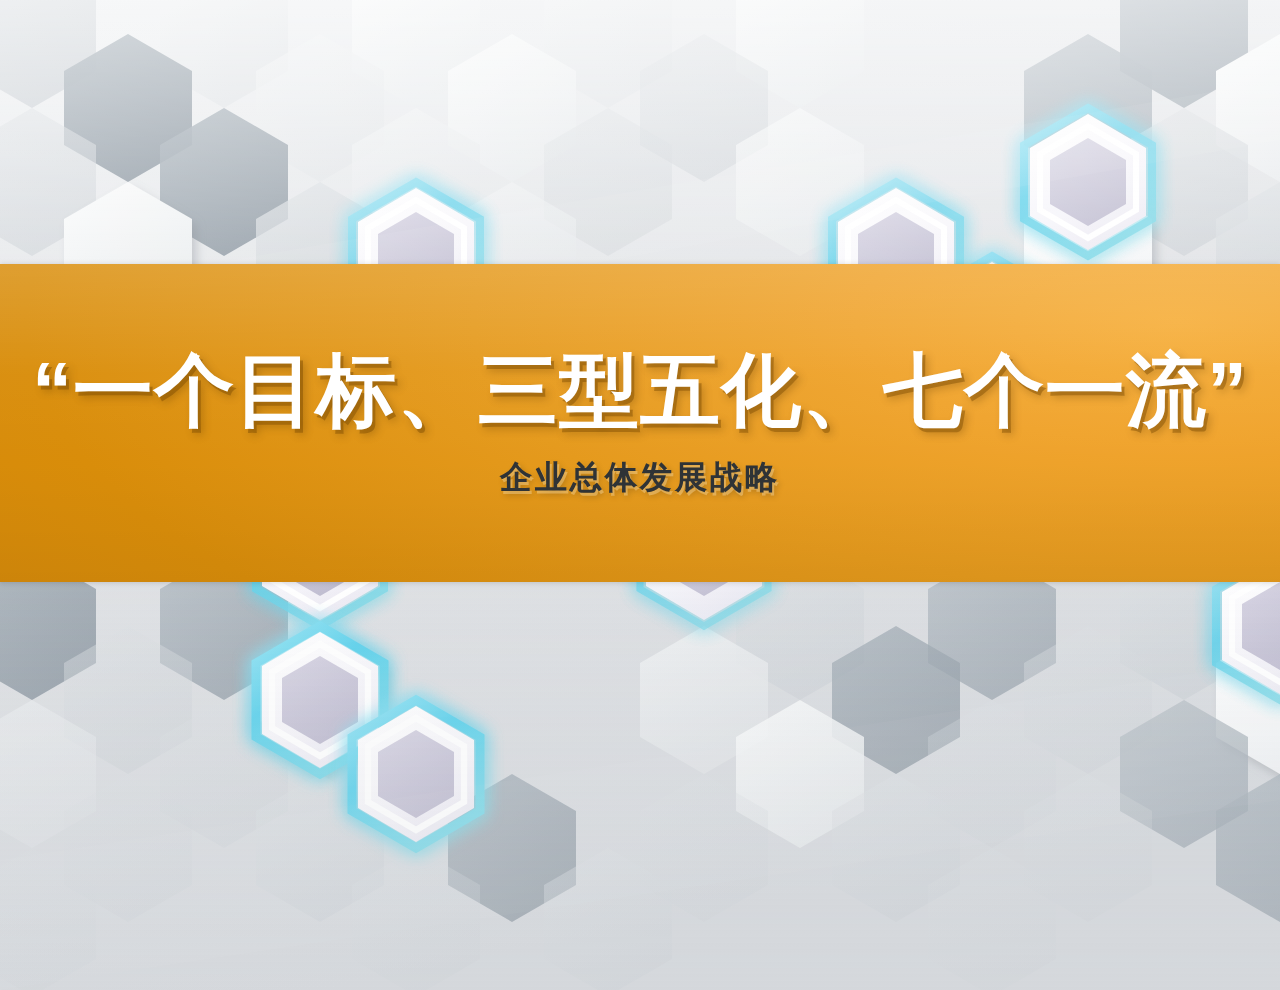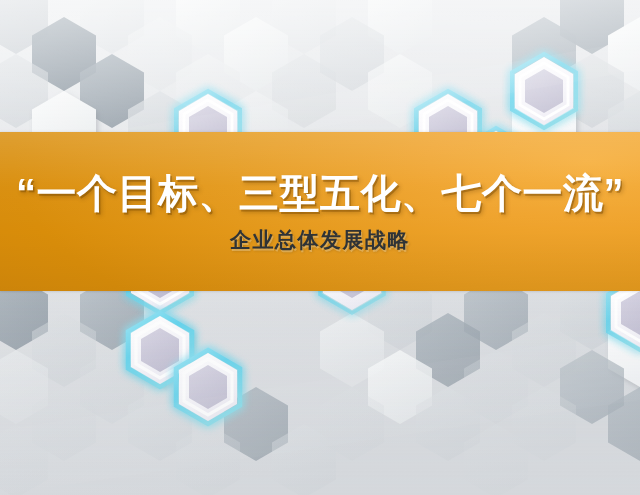--- a/index.html
+++ b/index.html
@@ -83,21 +83,21 @@
     white-space: nowrap;
     text-shadow:
       1.5px 2px 0 rgba(120,72,0,0.42),
       2.5px 3px 4px rgba(90,54,0,0.30);
     padding: 0 6px;
   }
 
   .band-subtitle {
     margin: 14px 0 0 0;
     color: #2f3336;
-    font-size: 21px;
+    font-size: 16px;
     line-height: 1.1;
     font-weight: bold;
     letter-spacing: 1.5px;
     white-space: nowrap;
     text-shadow:
       1px 1.5px 0 rgba(255,230,175,0.38),
       1.5px 2px 3px rgba(0,0,0,0.22);
   }
 </style>
 </head>

